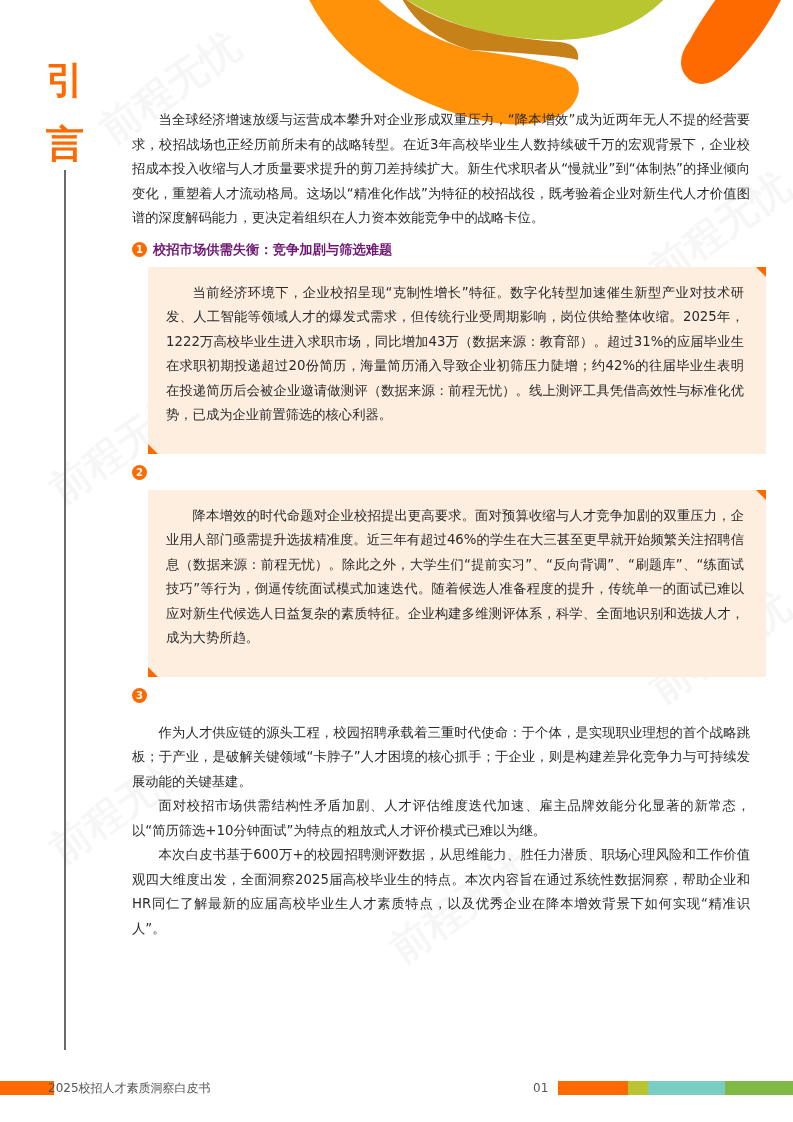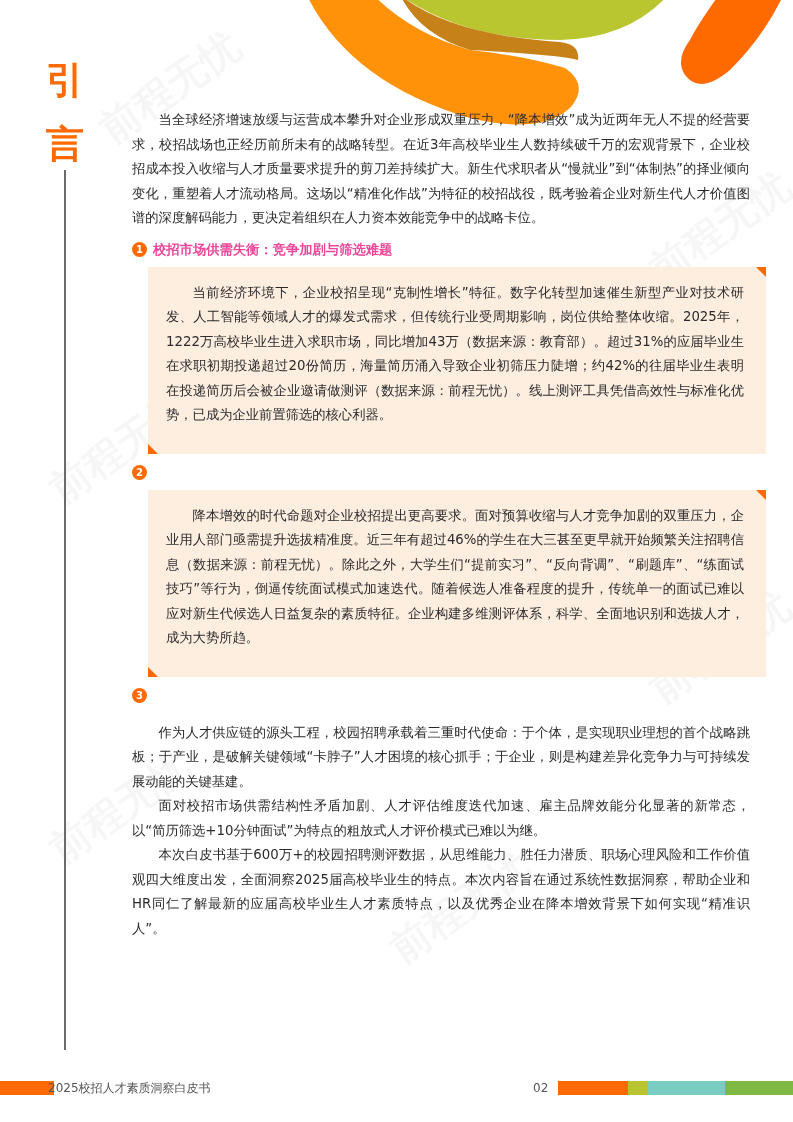--- a/index.html
+++ b/index.html
@@ -13,21 +13,21 @@
     .title-vert { position: absolute; left: 42px; top: 48px; width: 46px; color: #ff6a00; font-size: 38px; font-weight: bold; line-height: 64px; text-align: center; }
     .vline { position: absolute; left: 64px; top: 170px; width: 2px; height: 880px; background: #6b6b6b; }
 
     .content { position: absolute; left: 132px; top: 108px; width: 618px; }
     .para { font-size: 13.3px; line-height: 24.5px; text-indent: 2em; text-align: justify; color: #2b2b2b; }
 
     .intro { margin-left: 0; }
 
     .sec-head { display: flex; align-items: center; margin-top: 8px; margin-bottom: 6px; height: 22px; margin-left: 0; }
     .sec-num { width: 15px; height: 15px; border-radius: 50%; background: #ff6a00; color: #fff; font-size: 10px; font-weight: bold; display: flex; align-items: center; justify-content: center; margin-right: 6px; margin-left: 0; }
-    .sec-title { color: #ec4899; font-size: 13.3px; font-weight: bold; }
+    .sec-title { color: #701a75; font-size: 13.3px; font-weight: bold; }
 
     .callout { position: relative; background: #fdeee0; padding: 14px 22px 26px 18px; margin-left: 16px; width: 618px; }
     .callout .para { text-indent: 2em; }
     .tri-tr { position: absolute; right: 0; top: 0; width: 0; height: 0; border-top: 10px solid #ff6a00; border-left: 10px solid transparent; }
     .tri-bl { position: absolute; left: 0; bottom: 0; width: 0; height: 0; border-bottom: 10px solid #ff6a00; border-right: 10px solid transparent; }
 
     .after { margin-top: 14px; }
     .after .para { margin-left: -0px; }
 
     .footer { position: absolute; left: 0; top: 1081px; width: 793px; height: 14px; }
@@ -89,20 +89,20 @@
   <div class="after">
     <p class="para">作为人才供应链的源头工程，校园招聘承载着三重时代使命：于个体，是实现职业理想的首个战略跳板；于产业，是破解关键领域“卡脖子”人才困境的核心抓手；于企业，则是构建差异化竞争力与可持续发展动能的关键基建。</p>
     <p class="para">面对校招市场供需结构性矛盾加剧、人才评估维度迭代加速、雇主品牌效能分化显著的新常态，以“简历筛选+10分钟面试”为特点的粗放式人才评价模式已难以为继。</p>
     <p class="para">本次白皮书基于600万+的校园招聘测评数据，从思维能力、胜任力潜质、职场心理风险和工作价值观四大维度出发，全面洞察2025届高校毕业生的特点。本次内容旨在通过系统性数据洞察，帮助企业和HR同仁了解最新的应届高校毕业生人才素质特点，以及优秀企业在降本增效背景下如何实现“精准识人”。</p>
   </div>
 </div>
 
 <div class="footer">
   <div class="f-left-bar"></div>
   <div class="f-title">2025校招人才素质洞察白皮书</div>
-  <div class="f-page">02</div>
+  <div class="f-page">01</div>
   <div class="f-bars">
     <span style="width:70px; background:#ff6a00;"></span>
     <span style="width:20px; background:#bac430;"></span>
     <span style="width:77px; background:#79cdc3;"></span>
     <span style="width:68px; background:#7fb843;"></span>
   </div>
 </div>
 
 </body></html>

